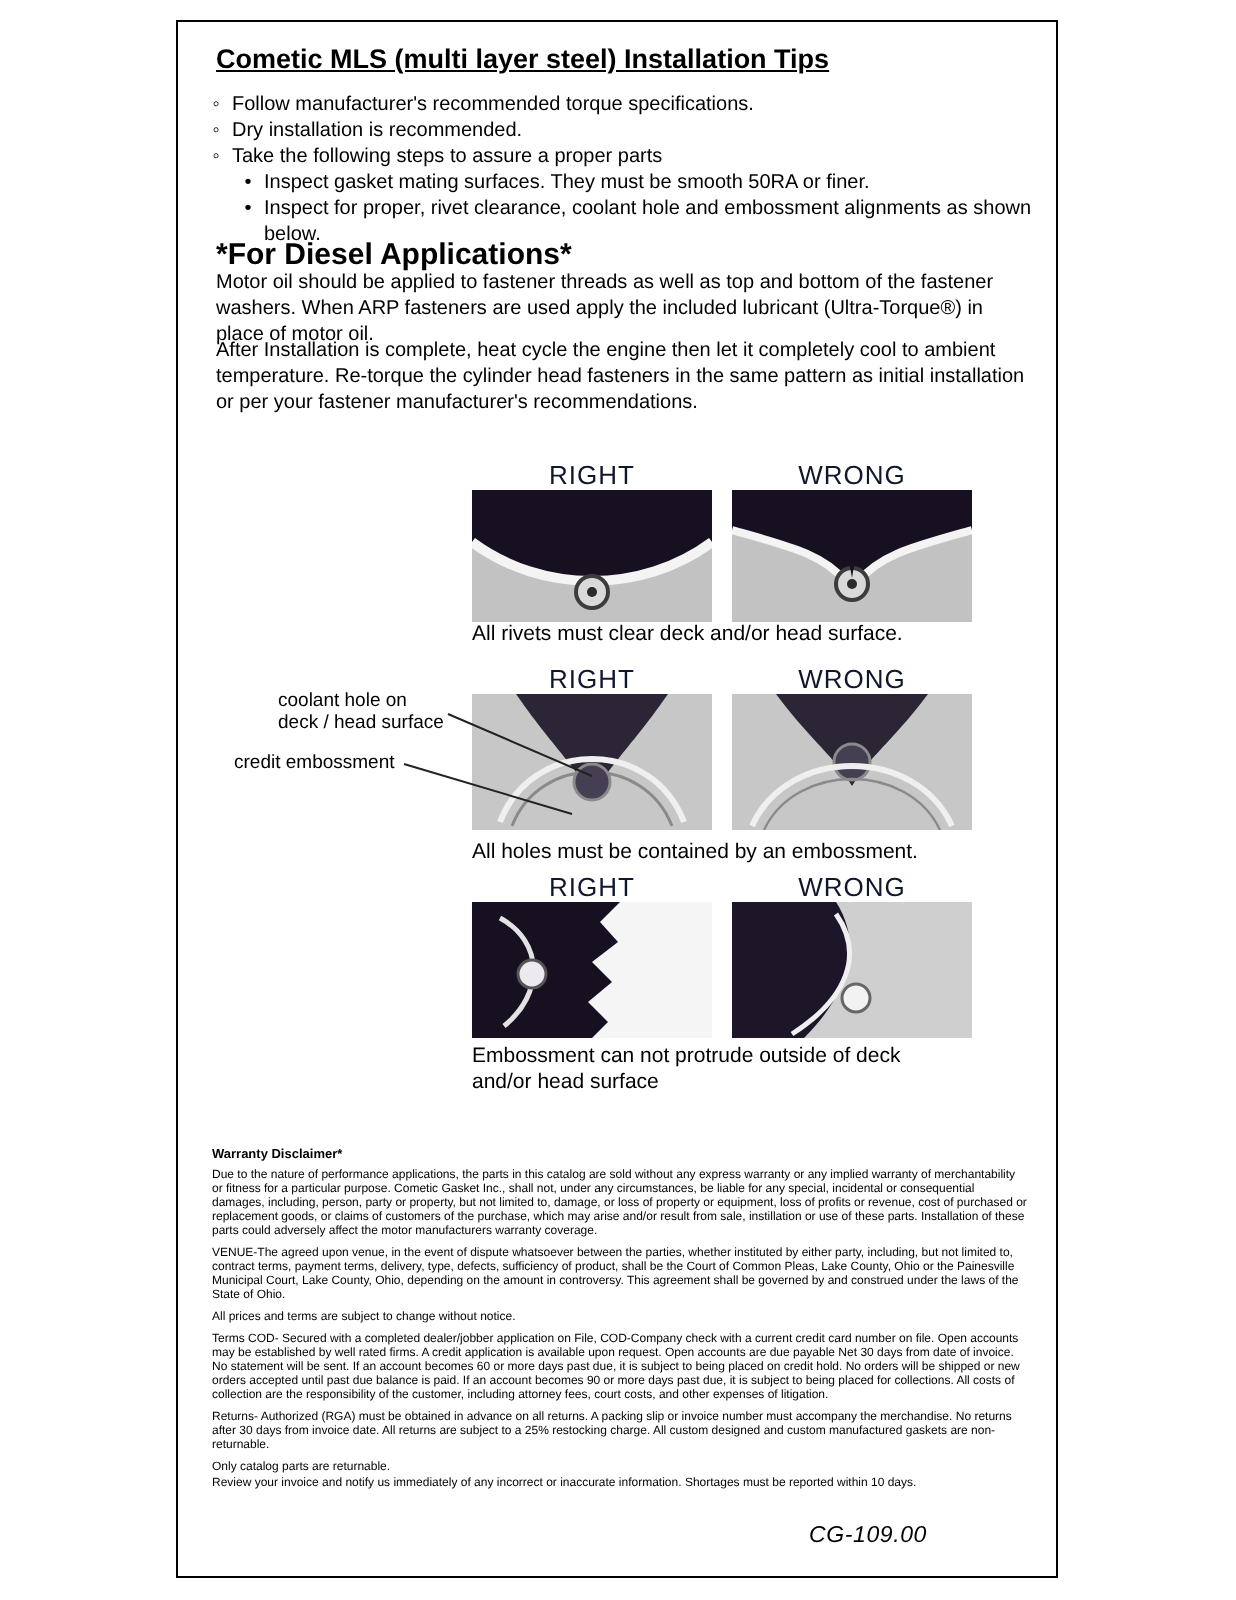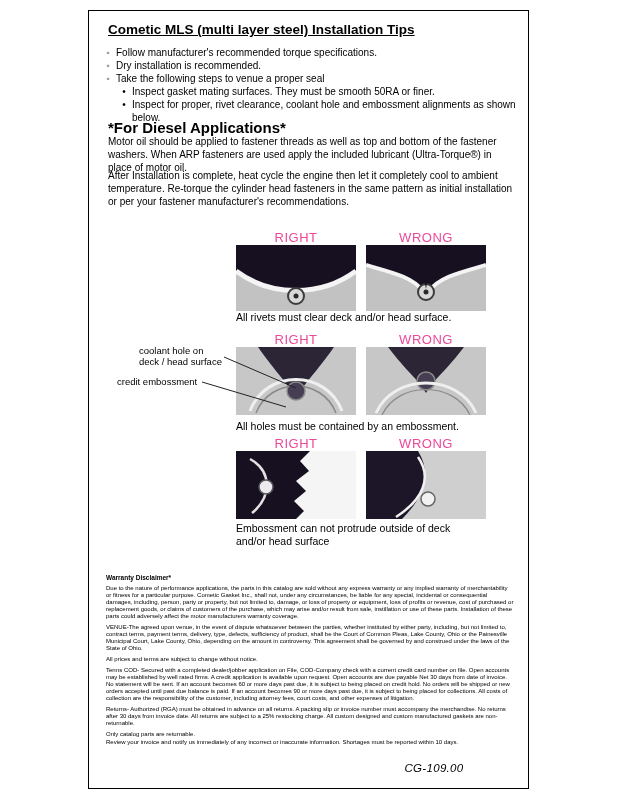--- a/index.html
+++ b/index.html
@@ -14,21 +14,21 @@
   .tip-row { display:flex; gap:4px; align-items:flex-start; }
   .tip-row.sub { padding-left:16px; }
   .marker { flex:none; width:8px; text-align:center; font-size:10px; line-height:13px; }
 
   .diesel-h { left:19px; top:108px; font-size:15px; font-weight:bold; }
   .para { left:19px; width:410px; font-size:10px; line-height:13px; }
   .p1 { top:124px; }
   .p2 { top:158px; }
   .note { top:200px; }
 
-  .dg-header { width:120px; text-align:center; font-size:13px; letter-spacing:0.5px; color:#ec4899; }
+  .dg-header { width:120px; text-align:center; font-size:13px; letter-spacing:0.5px; color:#0f172a; }
   .col-left { left:147px; }
   .col-right { left:277px; }
   .dg-img { width:120px; display:block; }
   .dg-img svg { display:block; width:120px; }
   .caption { left:147px; font-size:10.5px; line-height:13px; }
 
   .r1-h { top:219px; } .r1-img { top:234px; } .r1-cap { top:300px; }
   .r2-h { top:321px; } .r2-img { top:336px; } .r2-cap { top:409px; }
   .r3-h { top:425px; } .r3-img { top:440px; } .r3-cap { top:511px; width:235px; }
 
@@ -55,21 +55,21 @@
     <div class="tip-row">
       <span class="marker">◦</span>
       <span>Follow manufacturer's recommended torque specifications.</span>
     </div>
     <div class="tip-row">
       <span class="marker">◦</span>
       <span>Dry installation is recommended.</span>
     </div>
     <div class="tip-row">
       <span class="marker">◦</span>
-      <span>Take the following steps to venue a proper seal</span>
+      <span>Take the following steps to assure a proper parts</span>
     </div>
     <div class="tip-row sub">
       <span class="marker">•</span>
       <span>Inspect gasket mating surfaces.  They must be smooth 50RA or finer.</span>
     </div>
     <div class="tip-row sub">
       <span class="marker">•</span>
       <span>Inspect for proper, rivet clearance, coolant hole and embossment alignments as shown below.</span>
     </div>
   </div>

